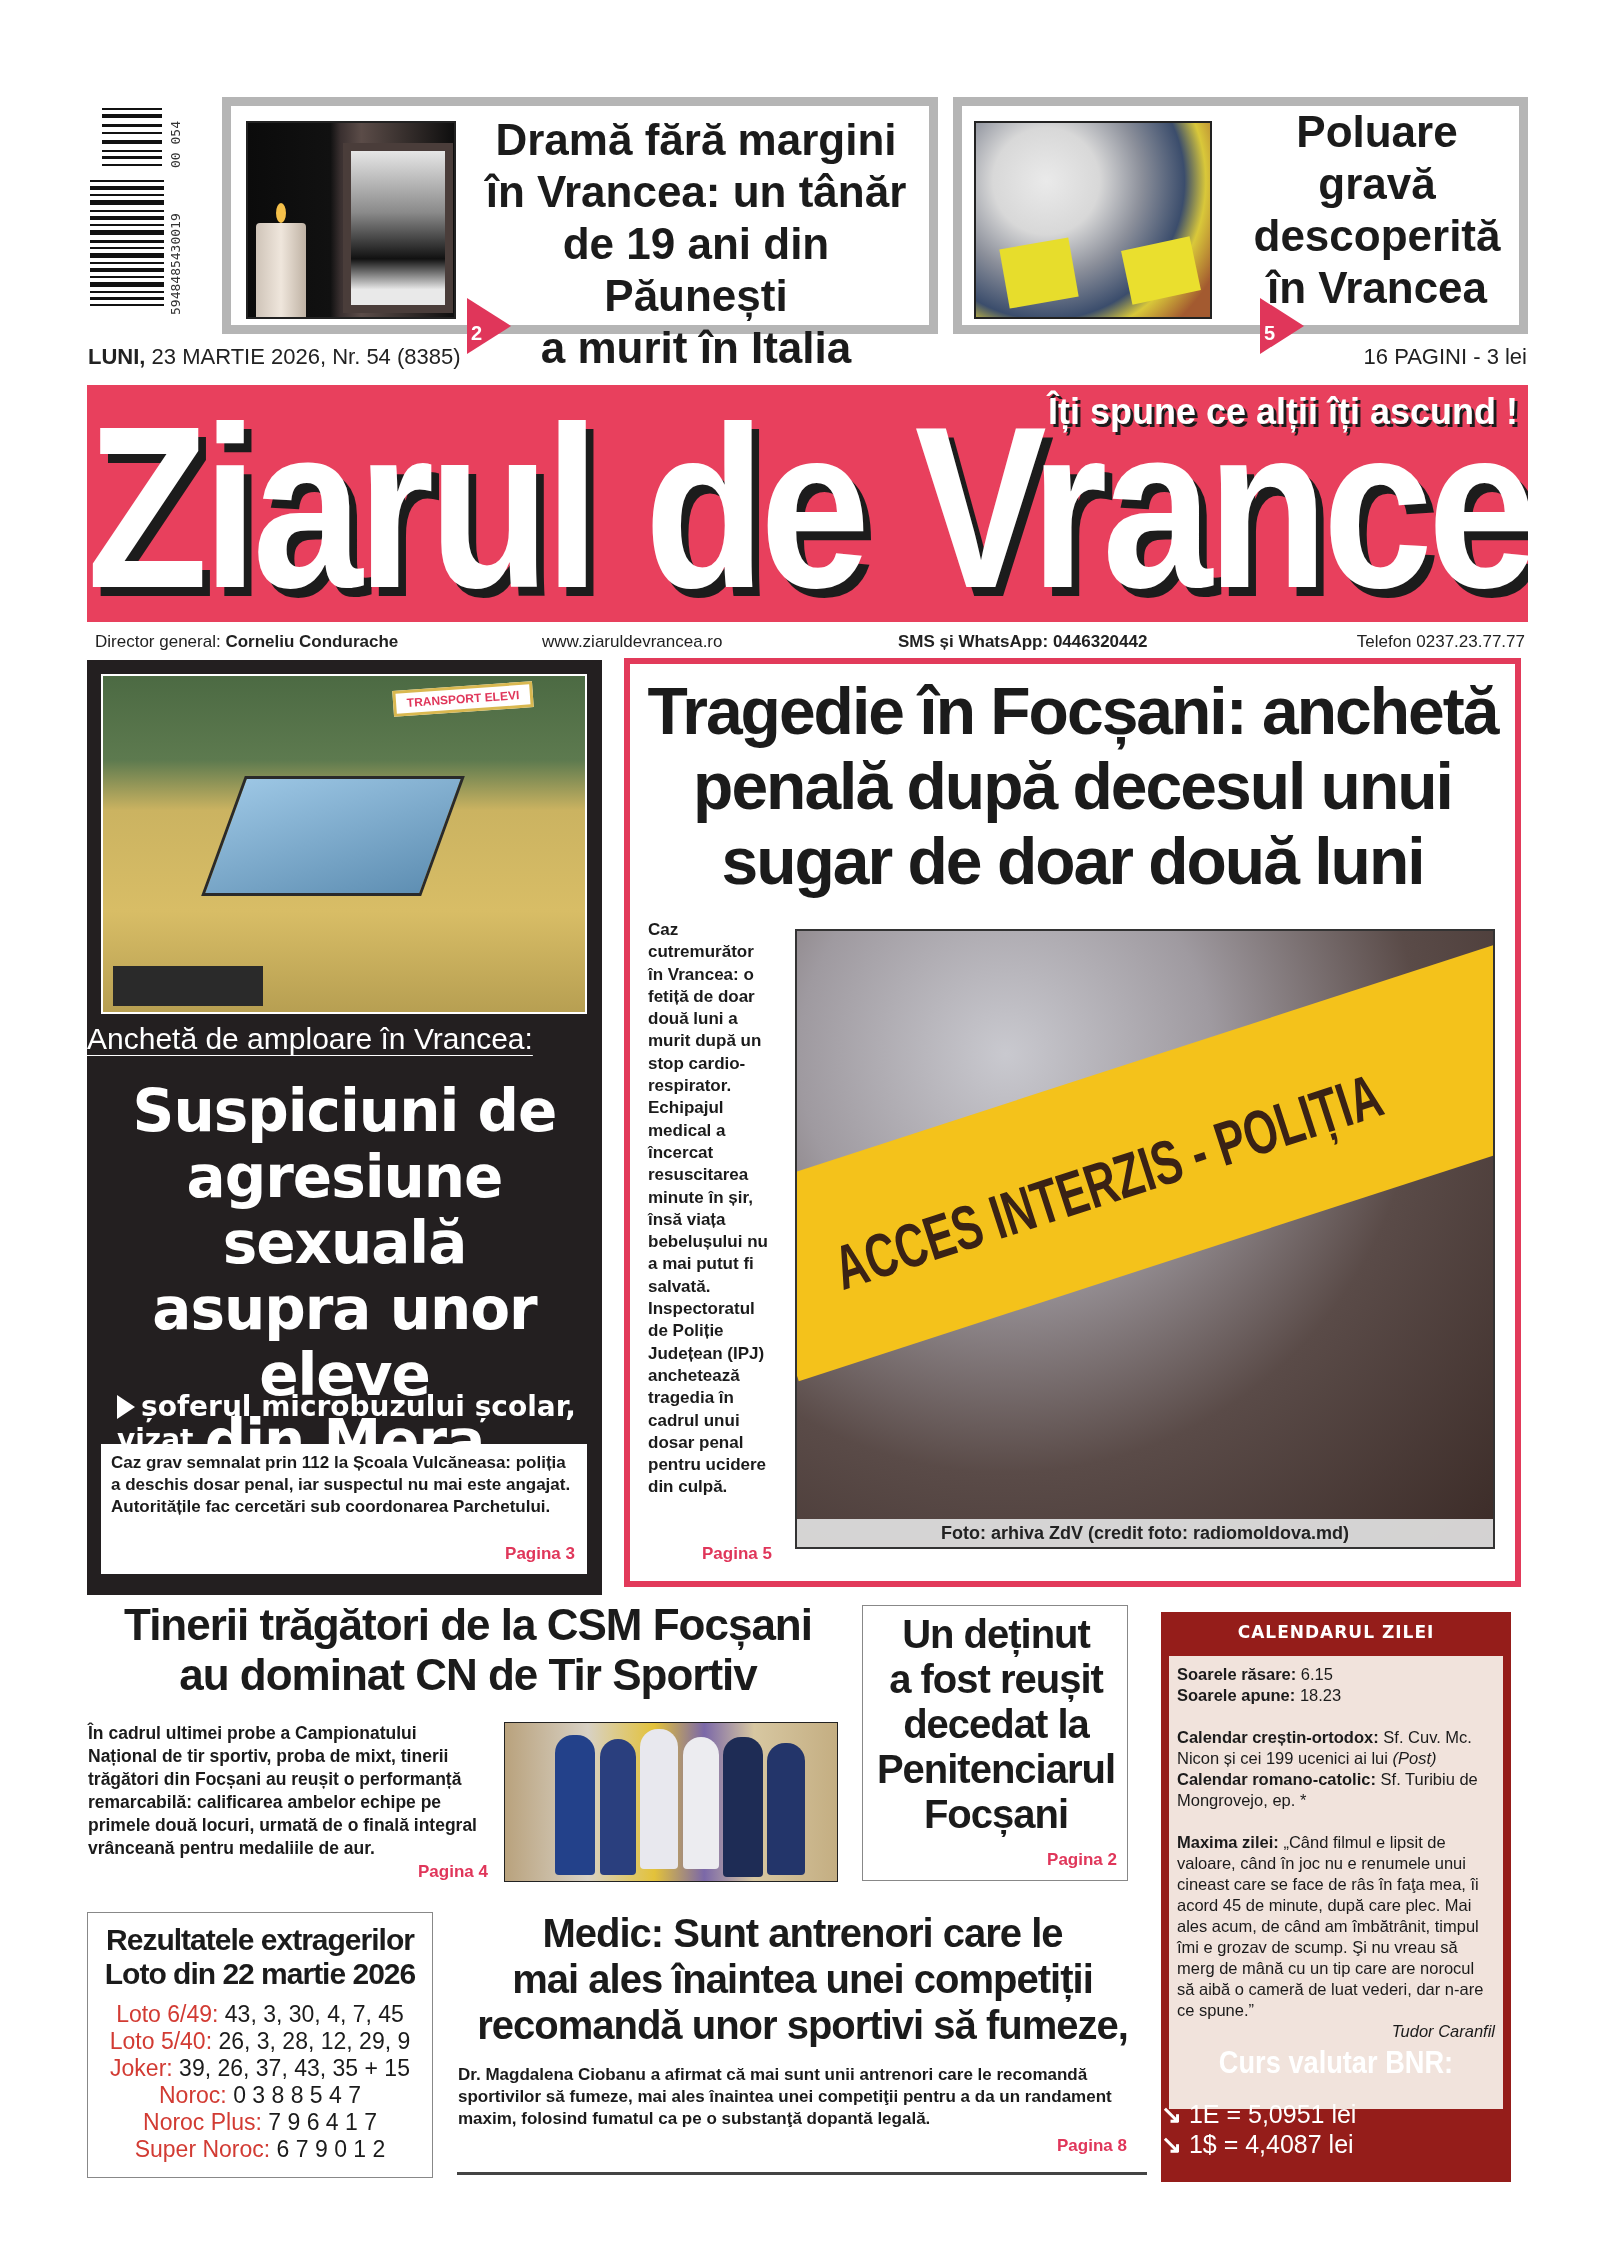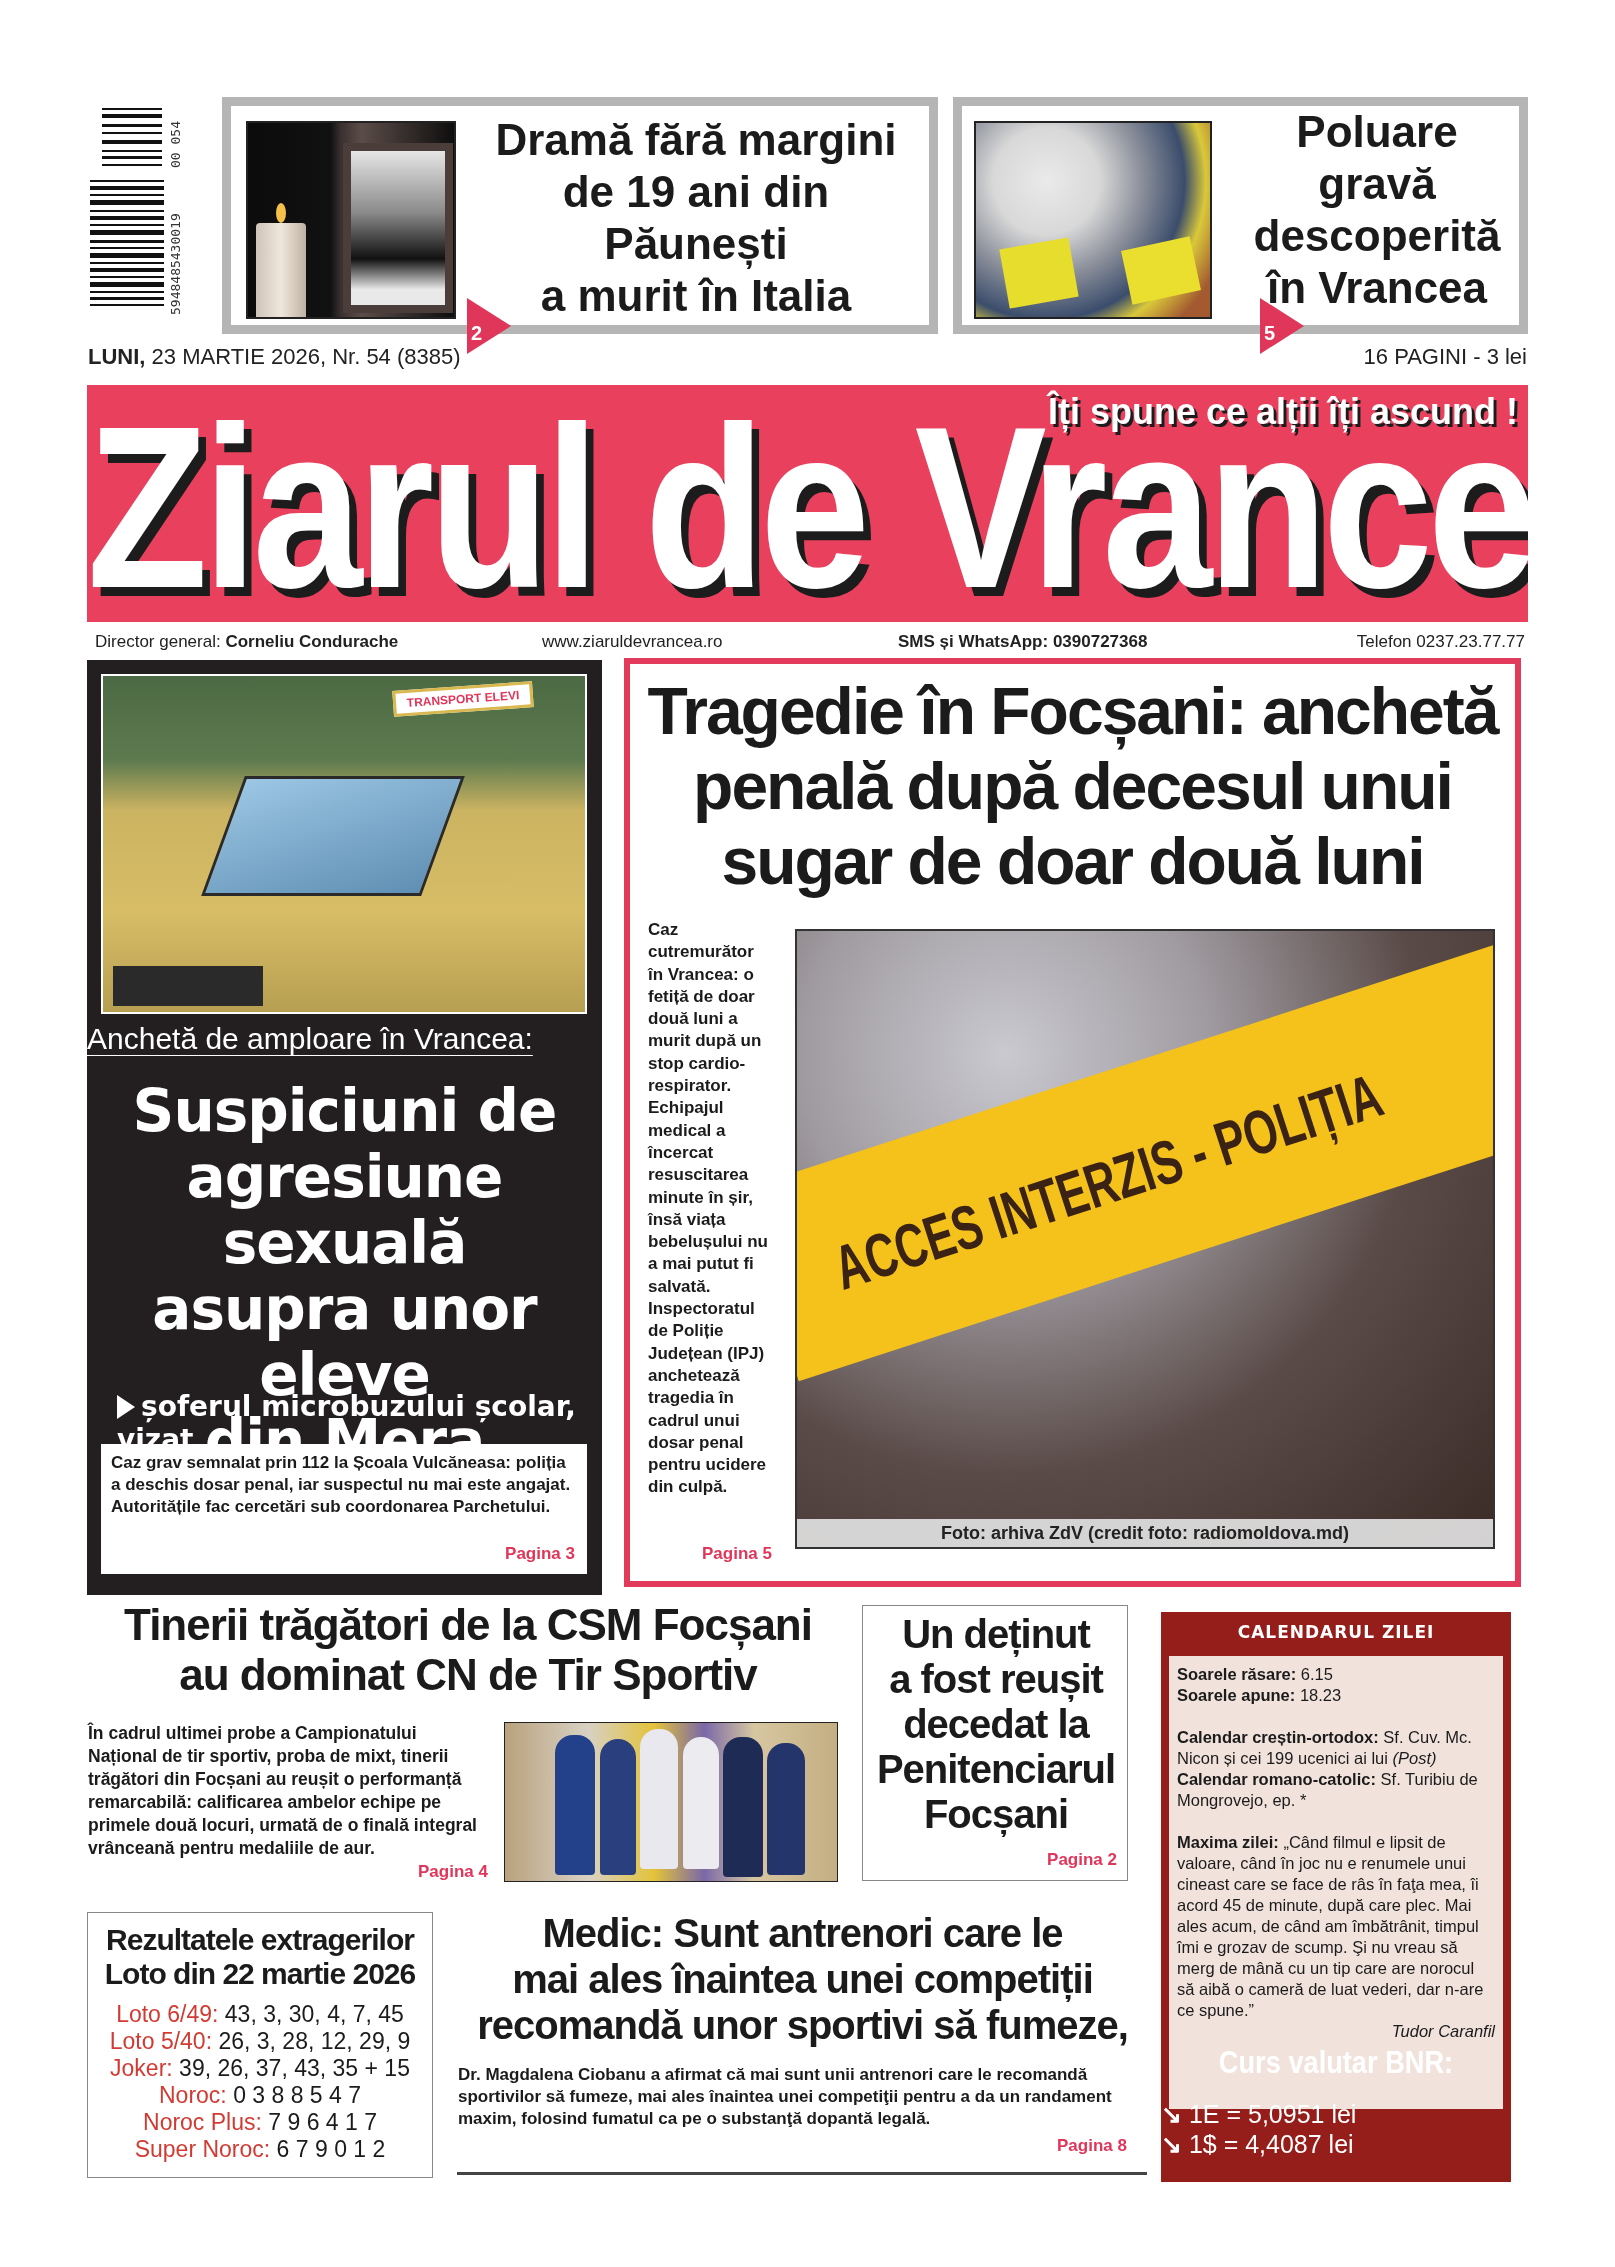--- a/index.html
+++ b/index.html
@@ -98,20 +98,21 @@
 </div>
 
 <div class="abs teaser" style="left:222px;top:97px;width:716px;height:237px">
   <div class="photo" style="left:15px;top:15px;width:210px;height:198px;background:linear-gradient(90deg,#0b0b0b 0%,#111 40%,#3a3030 45%,#5b4c48 55%,#0e0e0e 100%);">
     <div style="position:absolute;left:8px;top:100px;width:50px;height:95px;background:linear-gradient(90deg,#cfc4b8,#efe6dc,#bfb2a4);border-radius:4px 4px 0 0"></div>
     <div style="position:absolute;left:28px;top:80px;width:10px;height:20px;background:#f5c04a;border-radius:50% 50% 50% 50%"></div>
     <div style="position:absolute;left:95px;top:20px;width:110px;height:170px;background:linear-gradient(180deg,#e6e6e6,#8a8a8a 40%,#111 70%,#e9e9e9 90%);border:8px solid #4a3d3a"></div>
   </div>
   <div class="title" style="left:235px;top:8px;width:460px;font-size:44px;line-height:52px">
     <div>Dramă fără margini</div>
+    <div>în Vrancea: un tânăr</div>
     <div>de 19 ani din Păunești</div>
     <div>a murit în Italia</div>
   </div>
   <div class="page-flag" style="left:236px;top:192px">
       <span>2</span>
     </div>
 </div>
 
 <div class="abs teaser" style="left:953px;top:97px;width:575px;height:237px">
   <div class="photo" style="left:12px;top:15px;width:238px;height:198px;background:radial-gradient(circle at 30% 30%,#eaeaea 0%,#d8d8d8 25%,#8b8f9a 45%,#3b4d6c 65%,#d9c83a 75%,#a35a30 90%);">
@@ -138,21 +139,21 @@
 <div id="masthead" class="abs">
   <div id="mast-title">Ziarul de Vrancea</div>
   <div id="slogan">Îți spune ce alții îți ascund !</div>
 </div>
 
 <div class="abs info-line" style="left:95px;top:632px">
   <span>Director general:</span>
   <b>Corneliu Condurache</b>
 </div>
 <div class="abs info-line" style="left:542px;top:632px">www.ziaruldevrancea.ro</div>
-<div class="abs info-line" style="left:898px;top:632px;font-weight:bold">SMS și WhatsApp: 0390727368</div>
+<div class="abs info-line" style="left:898px;top:632px;font-weight:bold">SMS și WhatsApp: 0446320442</div>
 <div class="abs info-line" style="right:90px;top:632px">Telefon 0237.23.77.77</div>
 
 <div id="lead-left" class="abs">
   <div class="photo" style="background:linear-gradient(180deg,#4c6a43 0%,#5d7a4f 25%,#cbb361 40%,#d8bd66 70%,#b79f52 100%);">
     <div style="position:absolute;left:290px;top:10px;width:140px;height:26px;background:#fff;border:3px solid #d9b850;color:#e0365a;font-size:12px;font-weight:bold;text-align:center;line-height:20px;transform:rotate(-4deg)">TRANSPORT ELEVI</div>
     <div style="position:absolute;left:120px;top:100px;width:220px;height:120px;background:linear-gradient(160deg,#9cc6e4,#5f8fb3);transform:skewX(-20deg);border:3px solid #2a2a2a"></div>
     <div style="position:absolute;left:10px;top:290px;width:150px;height:40px;background:#2a2a2a"></div>
   </div>
   <div id="kicker">Anchetă de amploare în Vrancea:</div>
   <div id="lead-left-title">

